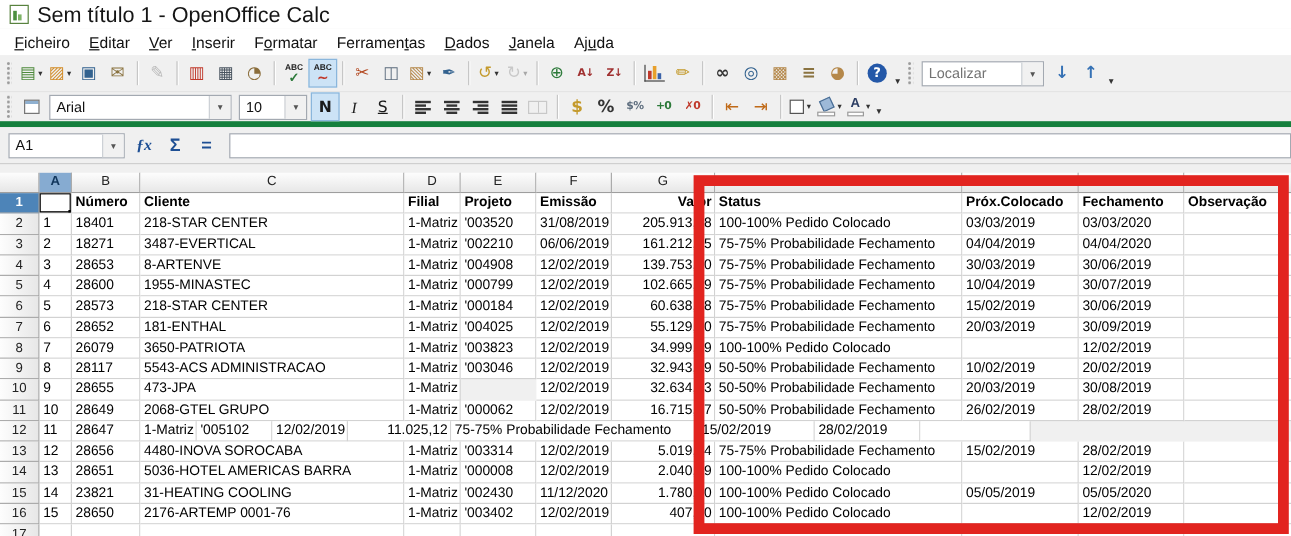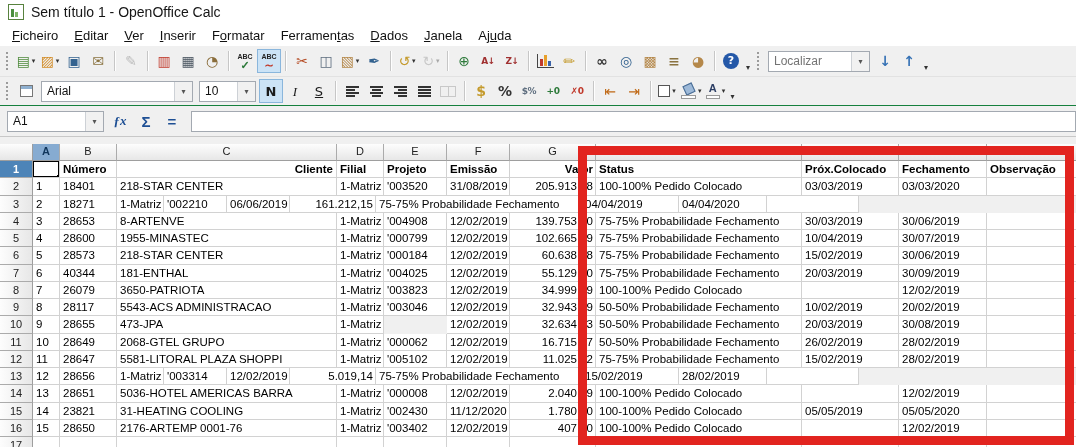--- a/index.html
+++ b/index.html
@@ -2,37 +2,37 @@
 <html><head>
 <meta charset="utf-8">
 <style>
   html,body{margin:0;padding:0}
   body{position:relative;width:1076px;height:447px;overflow:hidden;background:#f0f0f0;
        font-family:"Liberation Sans",sans-serif;-webkit-font-smoothing:antialiased}
 
   
   .titlebar{position:absolute;left:0;top:0;width:100%;height:24px;background:#fff;
             display:flex;align-items:center;padding-left:8px;box-sizing:border-box;
-            font-size:14px;color:#151515}
+            font-size:18px;color:#151515}
   .appicon{width:14px;height:14px;border:1px solid #58823e;background:#fff;margin-right:7px;
            position:relative;flex:none}
   .appicon::after{content:"";position:absolute;left:2px;bottom:2px;width:9px;height:8px;
            background-image:linear-gradient(#4c8f3f,#4c8f3f),linear-gradient(#7fb468,#7fb468);
            background-repeat:no-repeat;background-size:3px 8px,3px 5px;background-position:0 bottom,4px bottom}
 
   
   .menubar{position:absolute;left:0;top:24px;width:100%;height:22px;background:#fff;
            display:flex;align-items:center;font-size:13px;padding-left:4px;box-sizing:border-box}
   .menu-item{padding:2px 8px;color:#111;white-space:nowrap}
 
   
   .toolbar{position:absolute;left:0;width:100%;display:flex;align-items:center;
            background:#f0f0f0;box-sizing:border-box;padding-left:2px}
   #tb-standard{top:46px;height:31px;border-bottom:1px solid #e2e2e2}
-  #tb-format{top:77px;height:29px;border-bottom:1px solid #15803d}
+  #tb-format{top:77px;height:29px;border-bottom:5px solid #15803d}
   .tbtn{display:flex;align-items:center;justify-content:center;min-width:24px;height:24px;
         border:1px solid transparent;background:transparent;padding:0 1px;margin:0;box-sizing:border-box}
   .tbtn.active{background:#cce3f6;border-color:#8ab6dc}
   .tbtn.disabled{opacity:.38}
   .glyph{font-size:14px;line-height:1;font-family:"DejaVu Sans",sans-serif}
   .gsmall{font-size:9px;font-weight:700;letter-spacing:-.5px}
   .gbold{font-weight:700}
   .g-b{font-size:13px;font-weight:700;color:#1a1a1a}
   .g-i{font-size:13px;font-style:italic;font-family:"Liberation Serif",serif;color:#1a1a1a;padding:0 3px}
   .g-u{font-size:13px;text-decoration:underline;color:#1a1a1a}
@@ -366,21 +366,21 @@
         <div class="colhdr" style="width: 97px;">I</div>
         <div class="colhdr" style="width: 88px;">J</div>
         <div class="colhdr" style="width: 92px;">K</div>
       </div>
       <div class="grow">
         <div class="rowhdr sel">1</div>
         <div class="cell bold" style="width: 27px;">
           <div class="cellcursor"></div>
         </div>
         <div class="cell bold" style="width: 57px;">Número</div>
-        <div class="cell bold" style="width: 220px; text-align: right;">Cliente</div>
+        <div class="cell bold" style="width: 220px;">Cliente</div>
         <div class="cell bold" style="width: 47px;">Filial</div>
         <div class="cell bold" style="width: 63px;">Projeto</div>
         <div class="cell bold" style="width: 63px;">Emissão</div>
         <div class="cell bold right" style="width: 86px;">Valor</div>
         <div class="cell bold" style="width: 206px;">Status</div>
         <div class="cell bold" style="width: 97px;">Próx.Colocado</div>
         <div class="cell bold" style="width: 88px;">Fechamento</div>
         <div class="cell bold" style="width: 92px;">Observação</div>
       </div>
       <div class="grow">
@@ -394,20 +394,21 @@
         <div class="cell right" style="width: 86px;">205.913,18</div>
         <div class="cell" style="width: 206px;">100-100% Pedido Colocado</div>
         <div class="cell" style="width: 97px;">03/03/2019</div>
         <div class="cell" style="width: 88px;">03/03/2020</div>
         <div class="cell" style="width: 92px;"></div>
       </div>
       <div class="grow">
         <div class="rowhdr">3</div>
         <div class="cell" style="width: 27px;">2</div>
         <div class="cell" style="width: 57px;">18271</div>
+        <div class="cell" style="width: 220px;">3487-EVERTICAL</div>
         <div class="cell" style="width: 47px;">1-Matriz</div>
         <div class="cell" style="width: 63px;">'002210</div>
         <div class="cell" style="width: 63px;">06/06/2019</div>
         <div class="cell right" style="width: 86px;">161.212,15</div>
         <div class="cell" style="width: 206px;">75-75% Probabilidade Fechamento</div>
         <div class="cell" style="width: 97px;">04/04/2019</div>
         <div class="cell" style="width: 88px;">04/04/2020</div>
         <div class="cell" style="width: 92px;"></div>
       </div>
       <div class="grow">
@@ -448,21 +449,21 @@
         <div class="cell" style="width: 63px;">12/02/2019</div>
         <div class="cell right" style="width: 86px;">60.638,18</div>
         <div class="cell" style="width: 206px;">75-75% Probabilidade Fechamento</div>
         <div class="cell" style="width: 97px;">15/02/2019</div>
         <div class="cell" style="width: 88px;">30/06/2019</div>
         <div class="cell" style="width: 92px;"></div>
       </div>
       <div class="grow">
         <div class="rowhdr">7</div>
         <div class="cell" style="width: 27px;">6</div>
-        <div class="cell" style="width: 57px;">40344</div>
+        <div class="cell" style="width: 57px;">28652</div>
         <div class="cell" style="width: 220px;">181-ENTHAL</div>
         <div class="cell" style="width: 47px;">1-Matriz</div>
         <div class="cell" style="width: 63px;">'004025</div>
         <div class="cell" style="width: 63px;">12/02/2019</div>
         <div class="cell right" style="width: 86px;">55.129,10</div>
         <div class="cell" style="width: 206px;">75-75% Probabilidade Fechamento</div>
         <div class="cell" style="width: 97px;">20/03/2019</div>
         <div class="cell" style="width: 88px;">30/09/2019</div>
         <div class="cell" style="width: 92px;"></div>
       </div>
@@ -519,34 +520,34 @@
         <div class="cell right" style="width: 86px;">16.715,17</div>
         <div class="cell" style="width: 206px;">50-50% Probabilidade Fechamento</div>
         <div class="cell" style="width: 97px;">26/02/2019</div>
         <div class="cell" style="width: 88px;">28/02/2019</div>
         <div class="cell" style="width: 92px;"></div>
       </div>
       <div class="grow">
         <div class="rowhdr">12</div>
         <div class="cell" style="width: 27px;">11</div>
         <div class="cell" style="width: 57px;">28647</div>
-        <div class="cell" style="width: 220px;">5581-LITORAL PLAZA SHOPPI</div>
         <div class="cell" style="width: 47px;">1-Matriz</div>
         <div class="cell" style="width: 63px;">'005102</div>
         <div class="cell" style="width: 63px;">12/02/2019</div>
         <div class="cell right" style="width: 86px;">11.025,12</div>
         <div class="cell" style="width: 206px;">75-75% Probabilidade Fechamento</div>
         <div class="cell" style="width: 97px;">15/02/2019</div>
         <div class="cell" style="width: 88px;">28/02/2019</div>
         <div class="cell" style="width: 92px;"></div>
       </div>
       <div class="grow">
         <div class="rowhdr">13</div>
         <div class="cell" style="width: 27px;">12</div>
         <div class="cell" style="width: 57px;">28656</div>
+        <div class="cell" style="width: 220px;">4480-INOVA SOROCABA</div>
         <div class="cell" style="width: 47px;">1-Matriz</div>
         <div class="cell" style="width: 63px;">'003314</div>
         <div class="cell" style="width: 63px;">12/02/2019</div>
         <div class="cell right" style="width: 86px;">5.019,14</div>
         <div class="cell" style="width: 206px;">75-75% Probabilidade Fechamento</div>
         <div class="cell" style="width: 97px;">15/02/2019</div>
         <div class="cell" style="width: 88px;">28/02/2019</div>
         <div class="cell" style="width: 92px;"></div>
       </div>
       <div class="grow">

